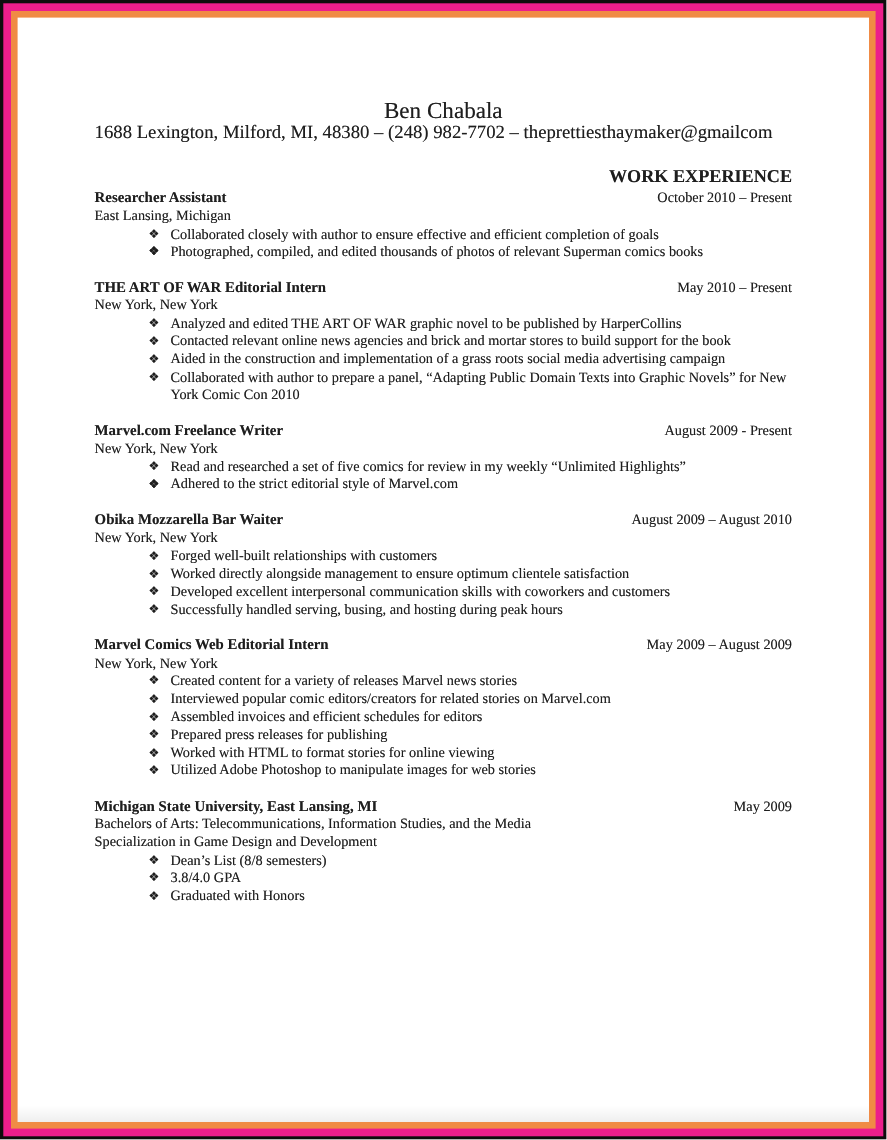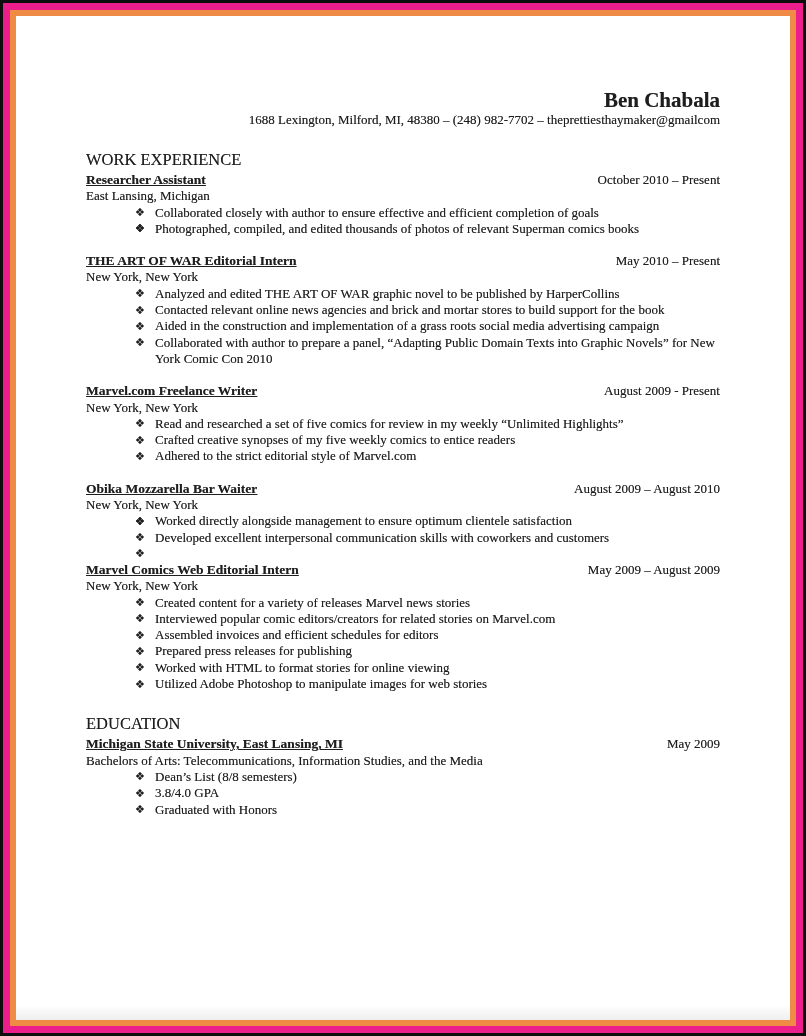--- a/index.html
+++ b/index.html
@@ -30,37 +30,37 @@
     padding: 72px 70px 0 70px;
     position: relative;
     overflow: hidden;
     color: #1e1e1e;
     font-size: 13px;
     line-height: 16.3px;
     text-shadow: 0 0 0.4px rgba(30,30,30,0.55);
   }
   .name {
     font-size: 21px; line-height: 24px;
-    font-weight: bold; text-align: right;
+    font-weight: normal; text-align: center;
   }
   .contact {
-    font-size: 13px; line-height: 16px;
-    text-align: right;
+    font-size: 17px; line-height: 16px;
+    text-align: left;
   }
   .section-title {
     font-size: 16.5px; line-height: 20px;
-    font-weight: normal; text-align: left;
+    font-weight: bold; text-align: right;
     margin: 22px 0 2px 0;
   }
   .entry { margin: 0 0 16px 0; }
   .entry-head {
     display: flex; justify-content: space-between;
     align-items: baseline;
   }
-  .entry-title { font-weight: bold; font-size: 13.5px; text-decoration: underline; }
+  .entry-title { font-weight: bold; font-size: 13.5px; }
   .entry-date { font-size: 13px; white-space: nowrap; }
   .bullets { margin: 0; padding: 0; list-style: none; }
   .bullets li {
     position: relative;
     padding-left: 69px;
     max-width: 630px;
     box-sizing: border-box;
   }
   .bullet-glyph {
     position: absolute; left: 49px; top: 0.5px;
@@ -115,36 +115,36 @@
       </div>
 
       <div class="entry">
         <div class="entry-head">
           <span class="entry-title">Marvel.com Freelance Writer</span>
           <span class="entry-date">August 2009 - Present</span>
         </div>
         <div class="entry-loc">New York, New York</div>
         <ul class="bullets">
           <li><span class="bullet-glyph">❖</span><span>Read and researched a set of five comics for review in my weekly “Unlimited Highlights”</span></li>
-          <li><span class="bullet-glyph">❖</span><span>Crafted creative synopses of my five weekly comics to entice readers</span></li>
+          <li><span class="bullet-glyph">❖</span></li>
           <li><span class="bullet-glyph">❖</span><span>Adhered to the strict editorial style of Marvel.com</span></li>
         </ul>
       </div>
 
       <div class="entry">
         <div class="entry-head">
           <span class="entry-title">Obika Mozzarella Bar Waiter</span>
           <span class="entry-date">August 2009 – August 2010</span>
         </div>
         <div class="entry-loc">New York, New York</div>
         <ul class="bullets">
-          <li><span class="bullet-glyph">❖</span></li>
+          <li><span class="bullet-glyph">❖</span><span>Forged well-built relationships with customers</span></li>
           <li><span class="bullet-glyph">❖</span><span>Worked directly alongside management to ensure optimum clientele satisfaction</span></li>
           <li><span class="bullet-glyph">❖</span><span>Developed excellent interpersonal communication skills with coworkers and customers</span></li>
-          <li><span class="bullet-glyph">❖</span></li>
+          <li><span class="bullet-glyph">❖</span><span>Successfully handled serving, busing, and hosting during peak hours</span></li>
         </ul>
       </div>
 
       <div class="entry">
         <div class="entry-head">
           <span class="entry-title">Marvel Comics Web Editorial Intern</span>
           <span class="entry-date">May 2009 – August 2009</span>
         </div>
         <div class="entry-loc">New York, New York</div>
         <ul class="bullets">
@@ -152,28 +152,28 @@
           <li><span class="bullet-glyph">❖</span><span>Interviewed popular comic editors/creators for related stories on Marvel.com</span></li>
           <li><span class="bullet-glyph">❖</span><span>Assembled invoices and efficient schedules for editors</span></li>
           <li><span class="bullet-glyph">❖</span><span>Prepared press releases for publishing</span></li>
           <li><span class="bullet-glyph">❖</span><span>Worked with HTML to format stories for online viewing</span></li>
           <li><span class="bullet-glyph">❖</span><span>Utilized Adobe Photoshop to manipulate images for web stories</span></li>
         </ul>
       </div>
     </div>
 
     <div>
-      <div class="section-title">EDUCATION</div>
 
       <div class="entry">
         <div class="entry-head">
           <span class="entry-title">Michigan State University, East Lansing, MI</span>
           <span class="entry-date">May 2009</span>
         </div>
         <div class="entry-sub">Bachelors of Arts: Telecommunications, Information Studies, and the Media</div>
+        <div class="entry-sub">Specialization in Game Design and Development</div>
         <ul class="bullets">
           <li><span class="bullet-glyph">❖</span><span>Dean’s List (8/8 semesters)</span></li>
           <li><span class="bullet-glyph">❖</span><span>3.8/4.0 GPA</span></li>
           <li><span class="bullet-glyph">❖</span><span>Graduated with Honors</span></li>
         </ul>
       </div>
     </div>
 
     <div class="scan-shadow"></div>
 

